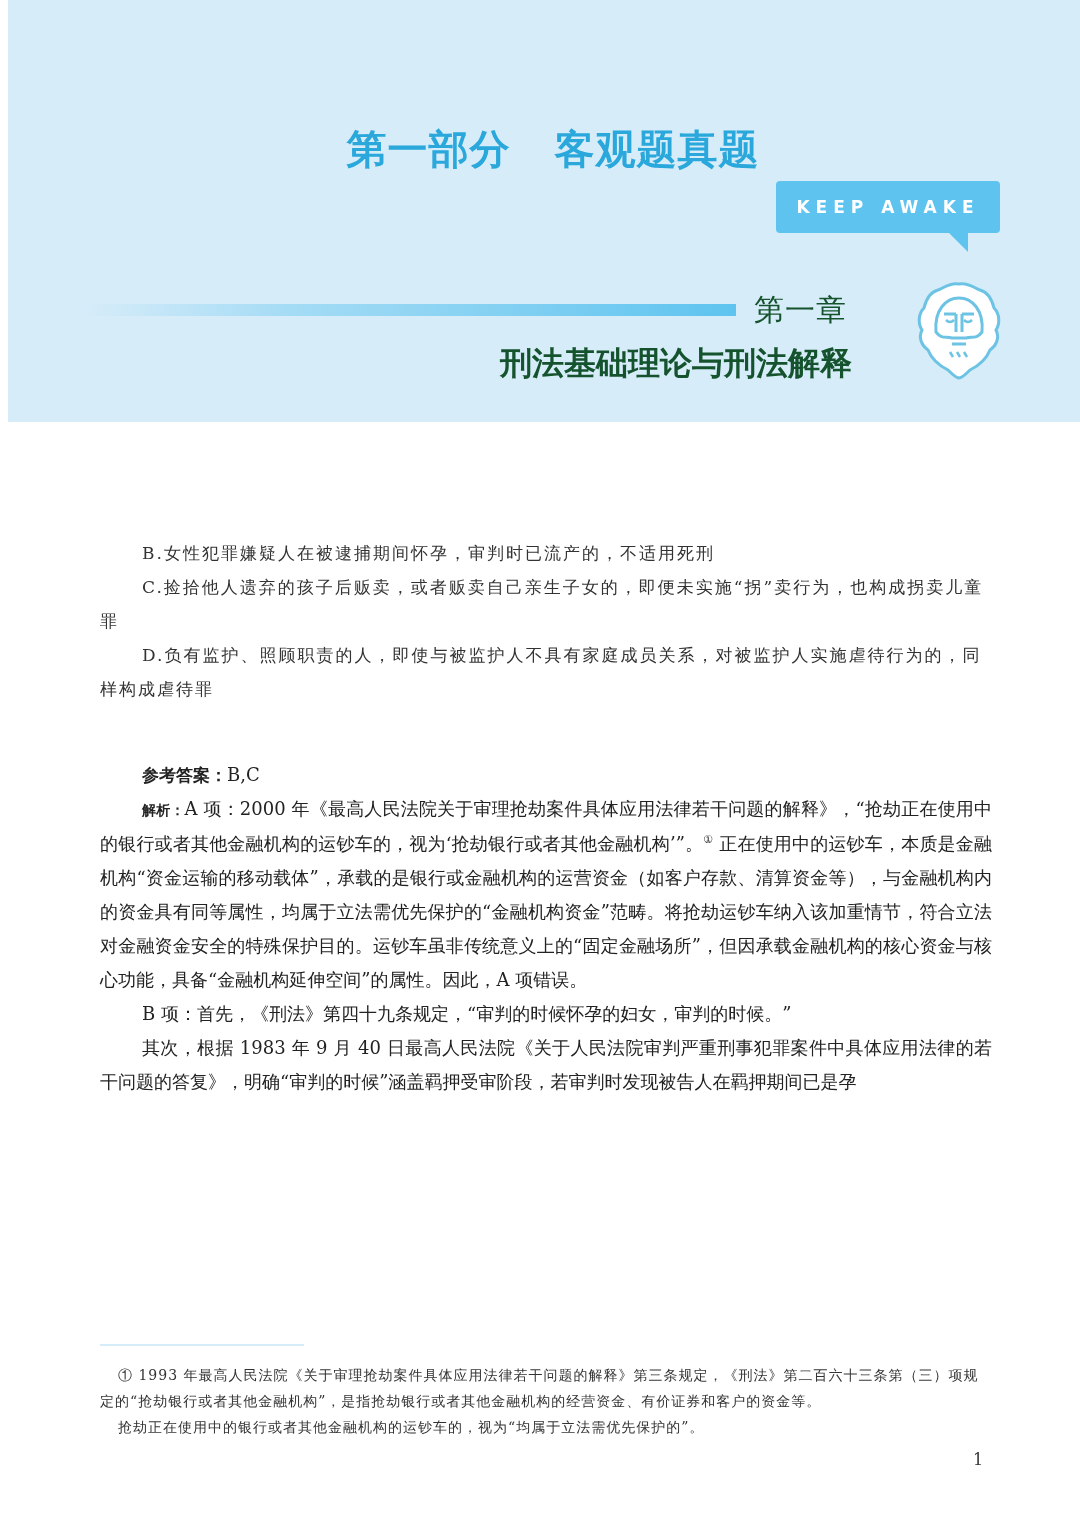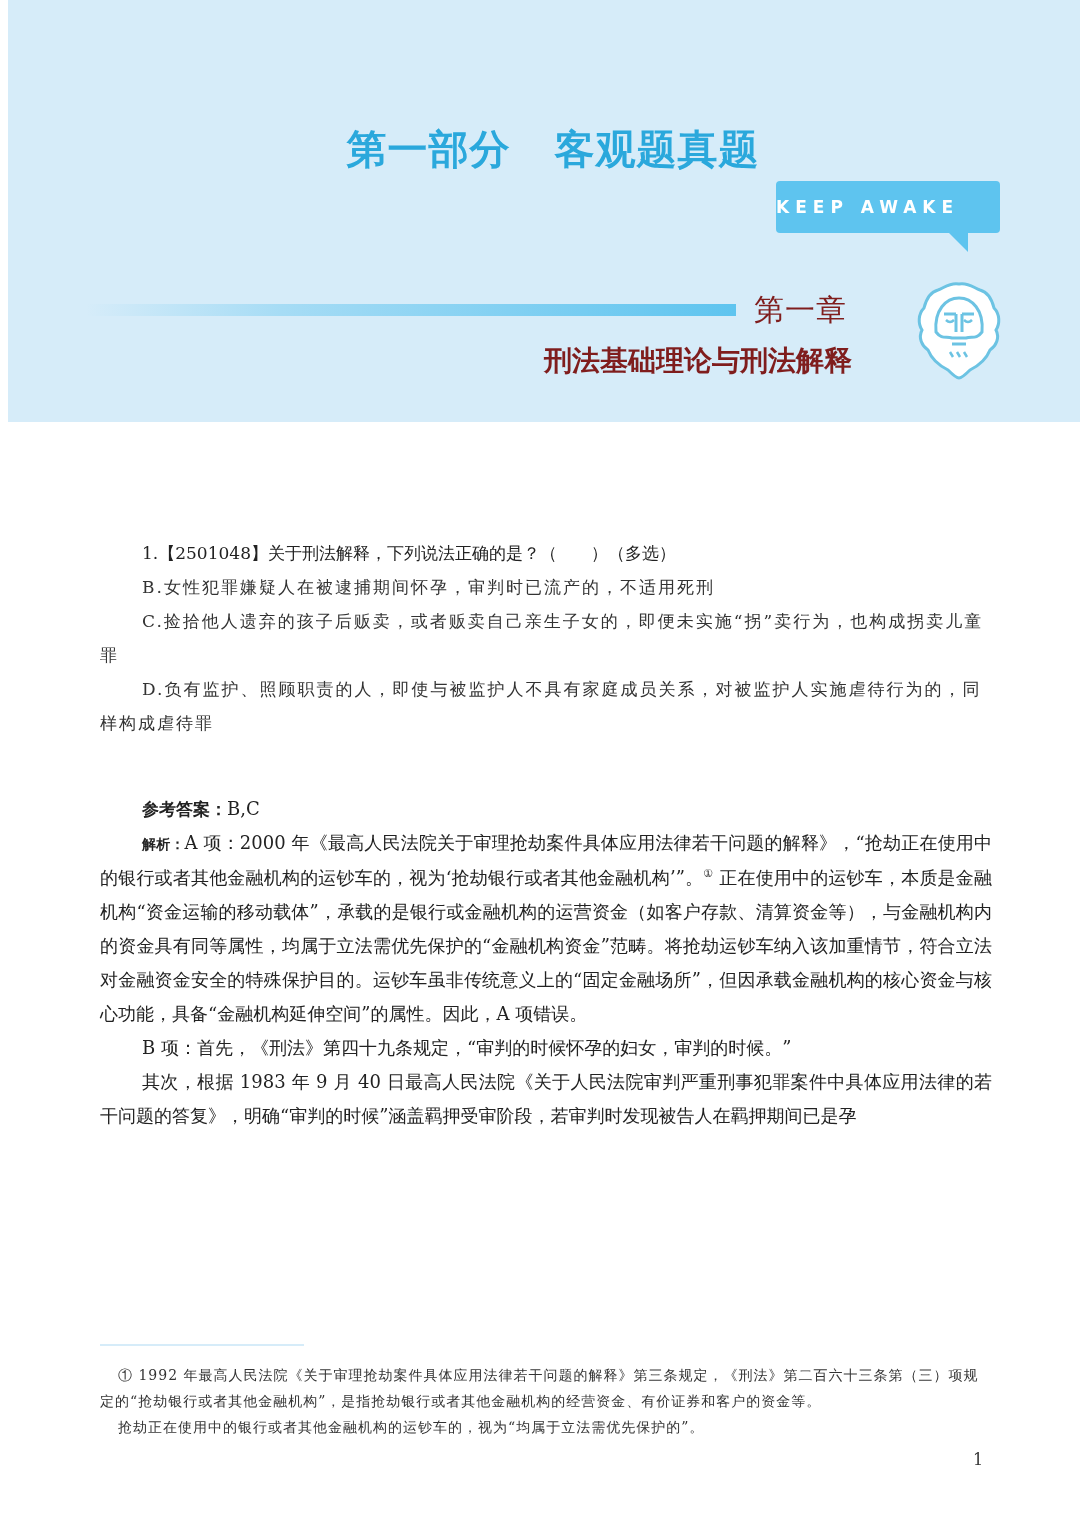--- a/index.html
+++ b/index.html
@@ -18,38 +18,38 @@
     font-family: "DejaVu Serif", serif; font-weight: bold;
     font-size: 40px; color: #2aa8dc; letter-spacing: 1px;
   }
   .part-title span.gap { display: inline-block; width: 44px; }
   .bubble {
     position: absolute; left: 768px; top: 181px; width: 224px; height: 52px;
     background: #5ec4ef; border-radius: 4px;
   }
   .bubble-text {
     position: absolute; left: 0; top: 0; width: 100%; height: 52px; line-height: 52px;
-    text-align: left; color: #ffffff; font-family: "DejaVu Sans", sans-serif;
+    text-align: center; color: #ffffff; font-family: "DejaVu Sans", sans-serif;
     font-weight: bold; font-size: 17px; letter-spacing: 6px;
   }
   .bubble-tail {
     position: absolute; left: 940px; top: 232px; width: 0; height: 0;
     border-left: 20px solid transparent; border-top: 20px solid #5ec4ef;
   }
   .chapter-bar {
     position: absolute; left: 78px; top: 304px; width: 650px; height: 12px;
     background: linear-gradient(to right, rgba(94,196,239,0) 0%, rgba(94,196,239,0.4) 30%, #5ec4ef 100%);
   }
   .chapter-no {
     position: absolute; left: 746px; top: 290px; font-size: 30px;
-    color: #7f1d1d; font-family: "DejaVu Sans", sans-serif; letter-spacing: 1px;
+    color: #14532d; font-family: "DejaVu Sans", sans-serif; letter-spacing: 1px;
   }
   .chapter-title {
-    position: absolute; right: 236px; top: 342px; font-size: 28px; font-weight: bold;
-    color: #7f1d1d; font-family: "DejaVu Serif", serif; letter-spacing: 0px;
+    position: absolute; right: 236px; top: 342px; font-size: 32px; font-weight: bold;
+    color: #14532d; font-family: "DejaVu Serif", serif; letter-spacing: 0px;
   }
   .mascot { position: absolute; left: 908px; top: 280px; width: 86px; height: 100px; }
 
   .content {
     position: absolute; left: 100px; top: 536px; width: 892px;
     font-size: 18px; line-height: 34px;
   }
   .q-title { padding-left: 42px; font-family: "DejaVu Sans", sans-serif; font-size: 17px; }
   .q-title .num { font-family: "DejaVu Serif", serif; }
   .opt { padding-left: 42px; text-indent: 0; font-size: 17px; letter-spacing: 2px; color: #333; }
@@ -96,23 +96,20 @@
     <path d="M20 52 C18 30 30 18 43 18 C56 18 68 30 66 52 C60 60 56 56 50 58 C46 58 40 58 36 58 C30 56 26 60 20 52 Z" fill="#ffffff" stroke="#6cc3e3" stroke-width="3"></path>
     <path d="M28 34 L40 34 M46 34 L58 34" stroke="#6cc3e3" stroke-width="3" fill="none"></path>
     <path d="M30 40 Q34 44 38 40 M48 40 Q52 44 56 40" stroke="#6cc3e3" stroke-width="2.5" fill="none"></path>
     <path d="M40 34 L40 52 M46 34 L46 52" stroke="#6cc3e3" stroke-width="3" fill="none"></path>
     <path d="M36 64 L50 64" stroke="#6cc3e3" stroke-width="3" fill="none"></path>
     <path d="M34 72 L37 77 M41 72 L44 77 M48 72 L51 77" stroke="#6cc3e3" stroke-width="2.5" fill="none"></path>
   </svg>
 </div>
 
 <div class="content">
-  <div class="q-title">
-    <span class="num">1.</span><span class="num">【2501048】</span><span>关于刑法解释，下列说法正确的是？（　　）（多选）</span>
-  </div>
 
   <div class="opt">
     <span>B.</span><span>女性犯罪嫌疑人在被逮捕期间怀孕，审判时已流产的，不适用死刑</span>
   </div>
   <div class="opt wrap">
     <span>C.</span><span>捡拾他人遗弃的孩子后贩卖，或者贩卖自己亲生子女的，即便未实施“拐”卖行为，也构成拐卖儿童罪</span>
   </div>
   <div class="opt wrap">
     <span>D.</span><span>负有监护、照顾职责的人，即使与被监护人不具有家庭成员关系，对被监护人实施虐待行为的，同样构成虐待罪</span>
   </div>
@@ -127,17 +124,17 @@
   <div class="para">
     <span>B 项：首先，《刑法》第四十九条规定，“审判的时候怀孕的妇女，审判的时候。”</span>
   </div>
   <div class="para">
     <span>其次，根据 1983 年 9 月 40 日最高人民法院《关于人民法院审判严重刑事犯罪案件中具体应用法律的若干问题的答复》，明确“审判的时候”涵盖羁押受审阶段，若审判时发现被告人在羁押期间已是孕</span>
   </div>
 </div>
 
 <div class="fn-rule"></div>
 <div class="footnotes">
-  <div class="fn-line1">① 1992 年最高人民法院《关于审理抢劫案件具体应用法律若干问题的解释》第三条规定，《刑法》第二百六十三条第（三）项规定的“抢劫银行或者其他金融机构”，是指抢劫银行或者其他金融机构的经营资金、有价证券和客户的资金等。</div>
+  <div class="fn-line1">① 1993 年最高人民法院《关于审理抢劫案件具体应用法律若干问题的解释》第三条规定，《刑法》第二百六十三条第（三）项规定的“抢劫银行或者其他金融机构”，是指抢劫银行或者其他金融机构的经营资金、有价证券和客户的资金等。</div>
   <div class="fn-line3">抢劫正在使用中的银行或者其他金融机构的运钞车的，视为“均属于立法需优先保护的”。</div>
 </div>
 
 <div class="page-number">1</div>
 
 </body></html>

